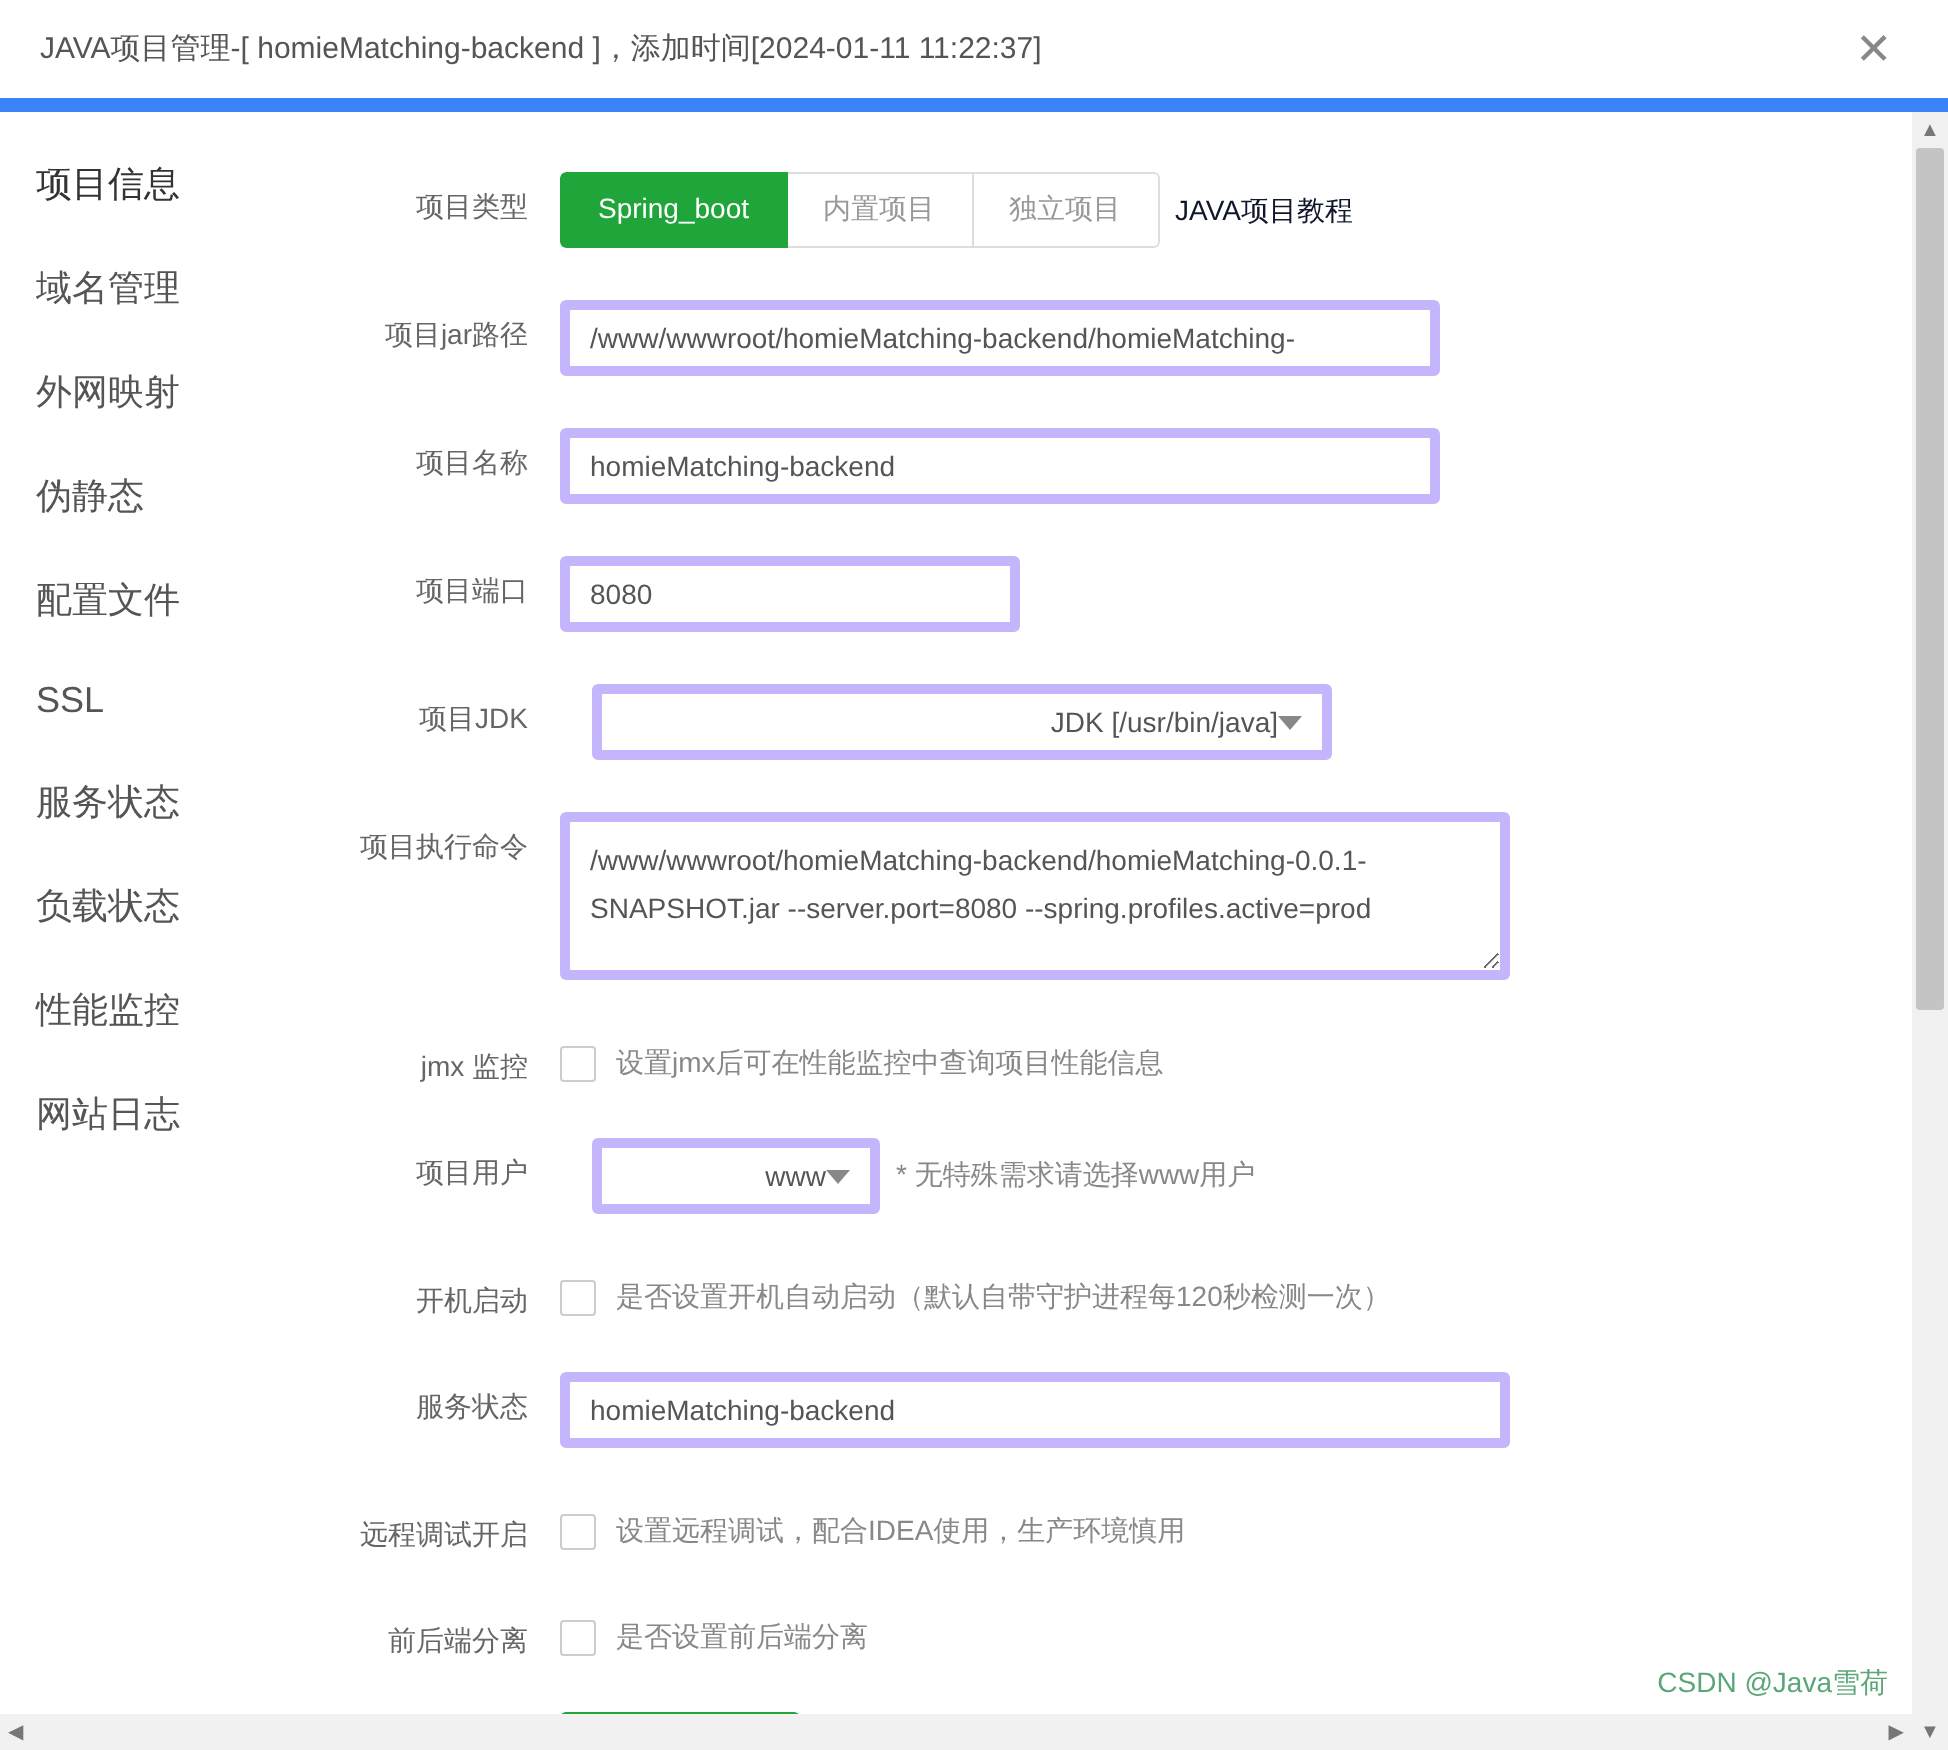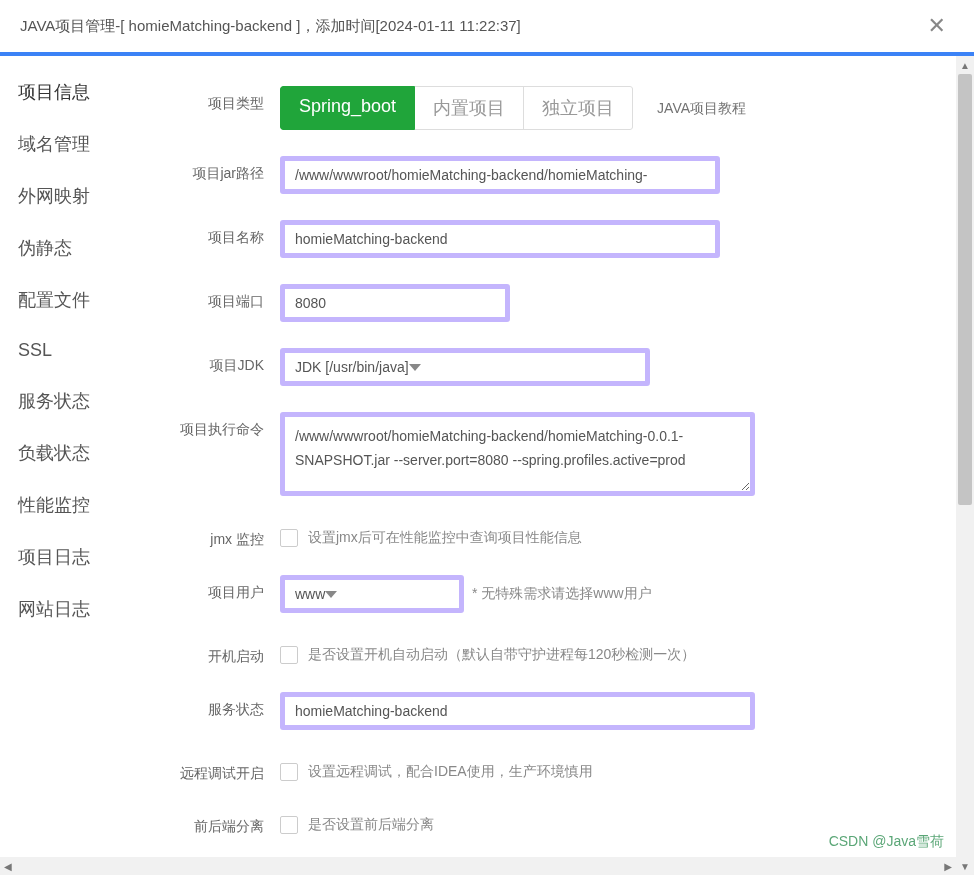--- a/index.html
+++ b/index.html
@@ -16,21 +16,21 @@
   .dialog {
     width: 974px;
     height: 875px;
     background: #fff;
     position: relative;
     display: flex;
     flex-direction: column;
   }
   .dialog-header {
     height: 56px;
-    border-bottom: 4px solid #3b82f6;
+    border-bottom: 7px solid #3b82f6;
     display: flex;
     align-items: center;
     padding: 0 20px;
     justify-content: space-between;
   }
   .dialog-title {
     color: #555;
     font-size: 15px;
   }
   .close-x {
@@ -96,57 +96,57 @@
     display: inline-flex;
     border-radius: 3px;
     overflow: hidden;
   }
   .btn-group .seg {
     padding: 9px 18px;
     border: 1px solid #ddd;
     background: #fff;
     color: #999;
     cursor: pointer;
-    font-size: 18px;
+    font-size: 14px;
     border-left-width: 0;
   }
   .btn-group .seg:first-child { border-left-width: 1px; border-radius: 3px 0 0 3px;}
   .btn-group .seg:last-child { border-radius: 0 3px 3px 0;}
   .btn-group .seg.active {
     background: #20a53a;
     border-color: #20a53a;
     color: #fff;
   }
   .link {
-    color: #737373;
-    cursor: pointer;
-    margin-left: 16px;
+    color: #0f172a;
+    cursor: pointer;
     font-size: 14px;
     padding-top: 2px;
   }
   input.text, .select-box, textarea.ta {
     border: 5px solid #c4b5fd;
     border-radius: 3px;
     padding: 8px 10px;
     font-size: 14px;
     color: #555;
     font-family: inherit;
     background:#fff;
     outline:none;
   }
   input.text { height: 38px; }
   .w-full { width: 440px; }
   .w-port { width: 230px; }
   .select-box {
     height: 38px;
     display: inline-flex;
     align-items: center;
-    justify-content: flex-start;
+    justify-content: flex-end;
     cursor: pointer;
     padding-right: 10px;
+    margin-left: 16px;
   }
   .select-box .caret {
     width: 0; height: 0;
     border-left: 6px solid transparent;
     border-right: 6px solid transparent;
     border-top: 7px solid #888;
   }
   textarea.ta {
     width: 475px;
     height: 84px;
@@ -236,21 +236,20 @@
     <div class="sidebar">
       <div class="sidebar-item active"><span>项目信息</span></div>
       <div class="sidebar-item"><span>域名管理</span></div>
       <div class="sidebar-item"><span>外网映射</span></div>
       <div class="sidebar-item"><span>伪静态</span></div>
       <div class="sidebar-item"><span>配置文件</span></div>
       <div class="sidebar-item"><span>SSL</span></div>
       <div class="sidebar-item"><span>服务状态</span></div>
       <div class="sidebar-item"><span>负载状态</span></div>
       <div class="sidebar-item"><span>性能监控</span></div>
-      <div class="sidebar-item"><span>项目日志</span></div>
       <div class="sidebar-item"><span>网站日志</span></div>
     </div>
 
     <div class="content-wrap">
       <div class="content">
 
         <div class="form-row">
           <div class="form-label">项目类型</div>
           <div class="form-control">
             <div class="btn-group">
@@ -304,21 +303,21 @@
           <div class="form-label">jmx 监控</div>
           <div class="form-control check-row">
             <span class="checkbox"></span>
             <span class="hint">设置jmx后可在性能监控中查询项目性能信息</span>
           </div>
         </div>
 
         <div class="form-row">
           <div class="form-label">项目用户</div>
           <div class="form-control">
-            <div class="select-box" style="width:184px">
+            <div class="select-box" style="width:144px">
               <span>www</span>
               <span class="caret"></span>
             </div>
             <span class="hint">* 无特殊需求请选择www用户</span>
           </div>
         </div>
 
         <div class="form-row">
           <div class="form-label">开机启动</div>
           <div class="form-control check-row">

